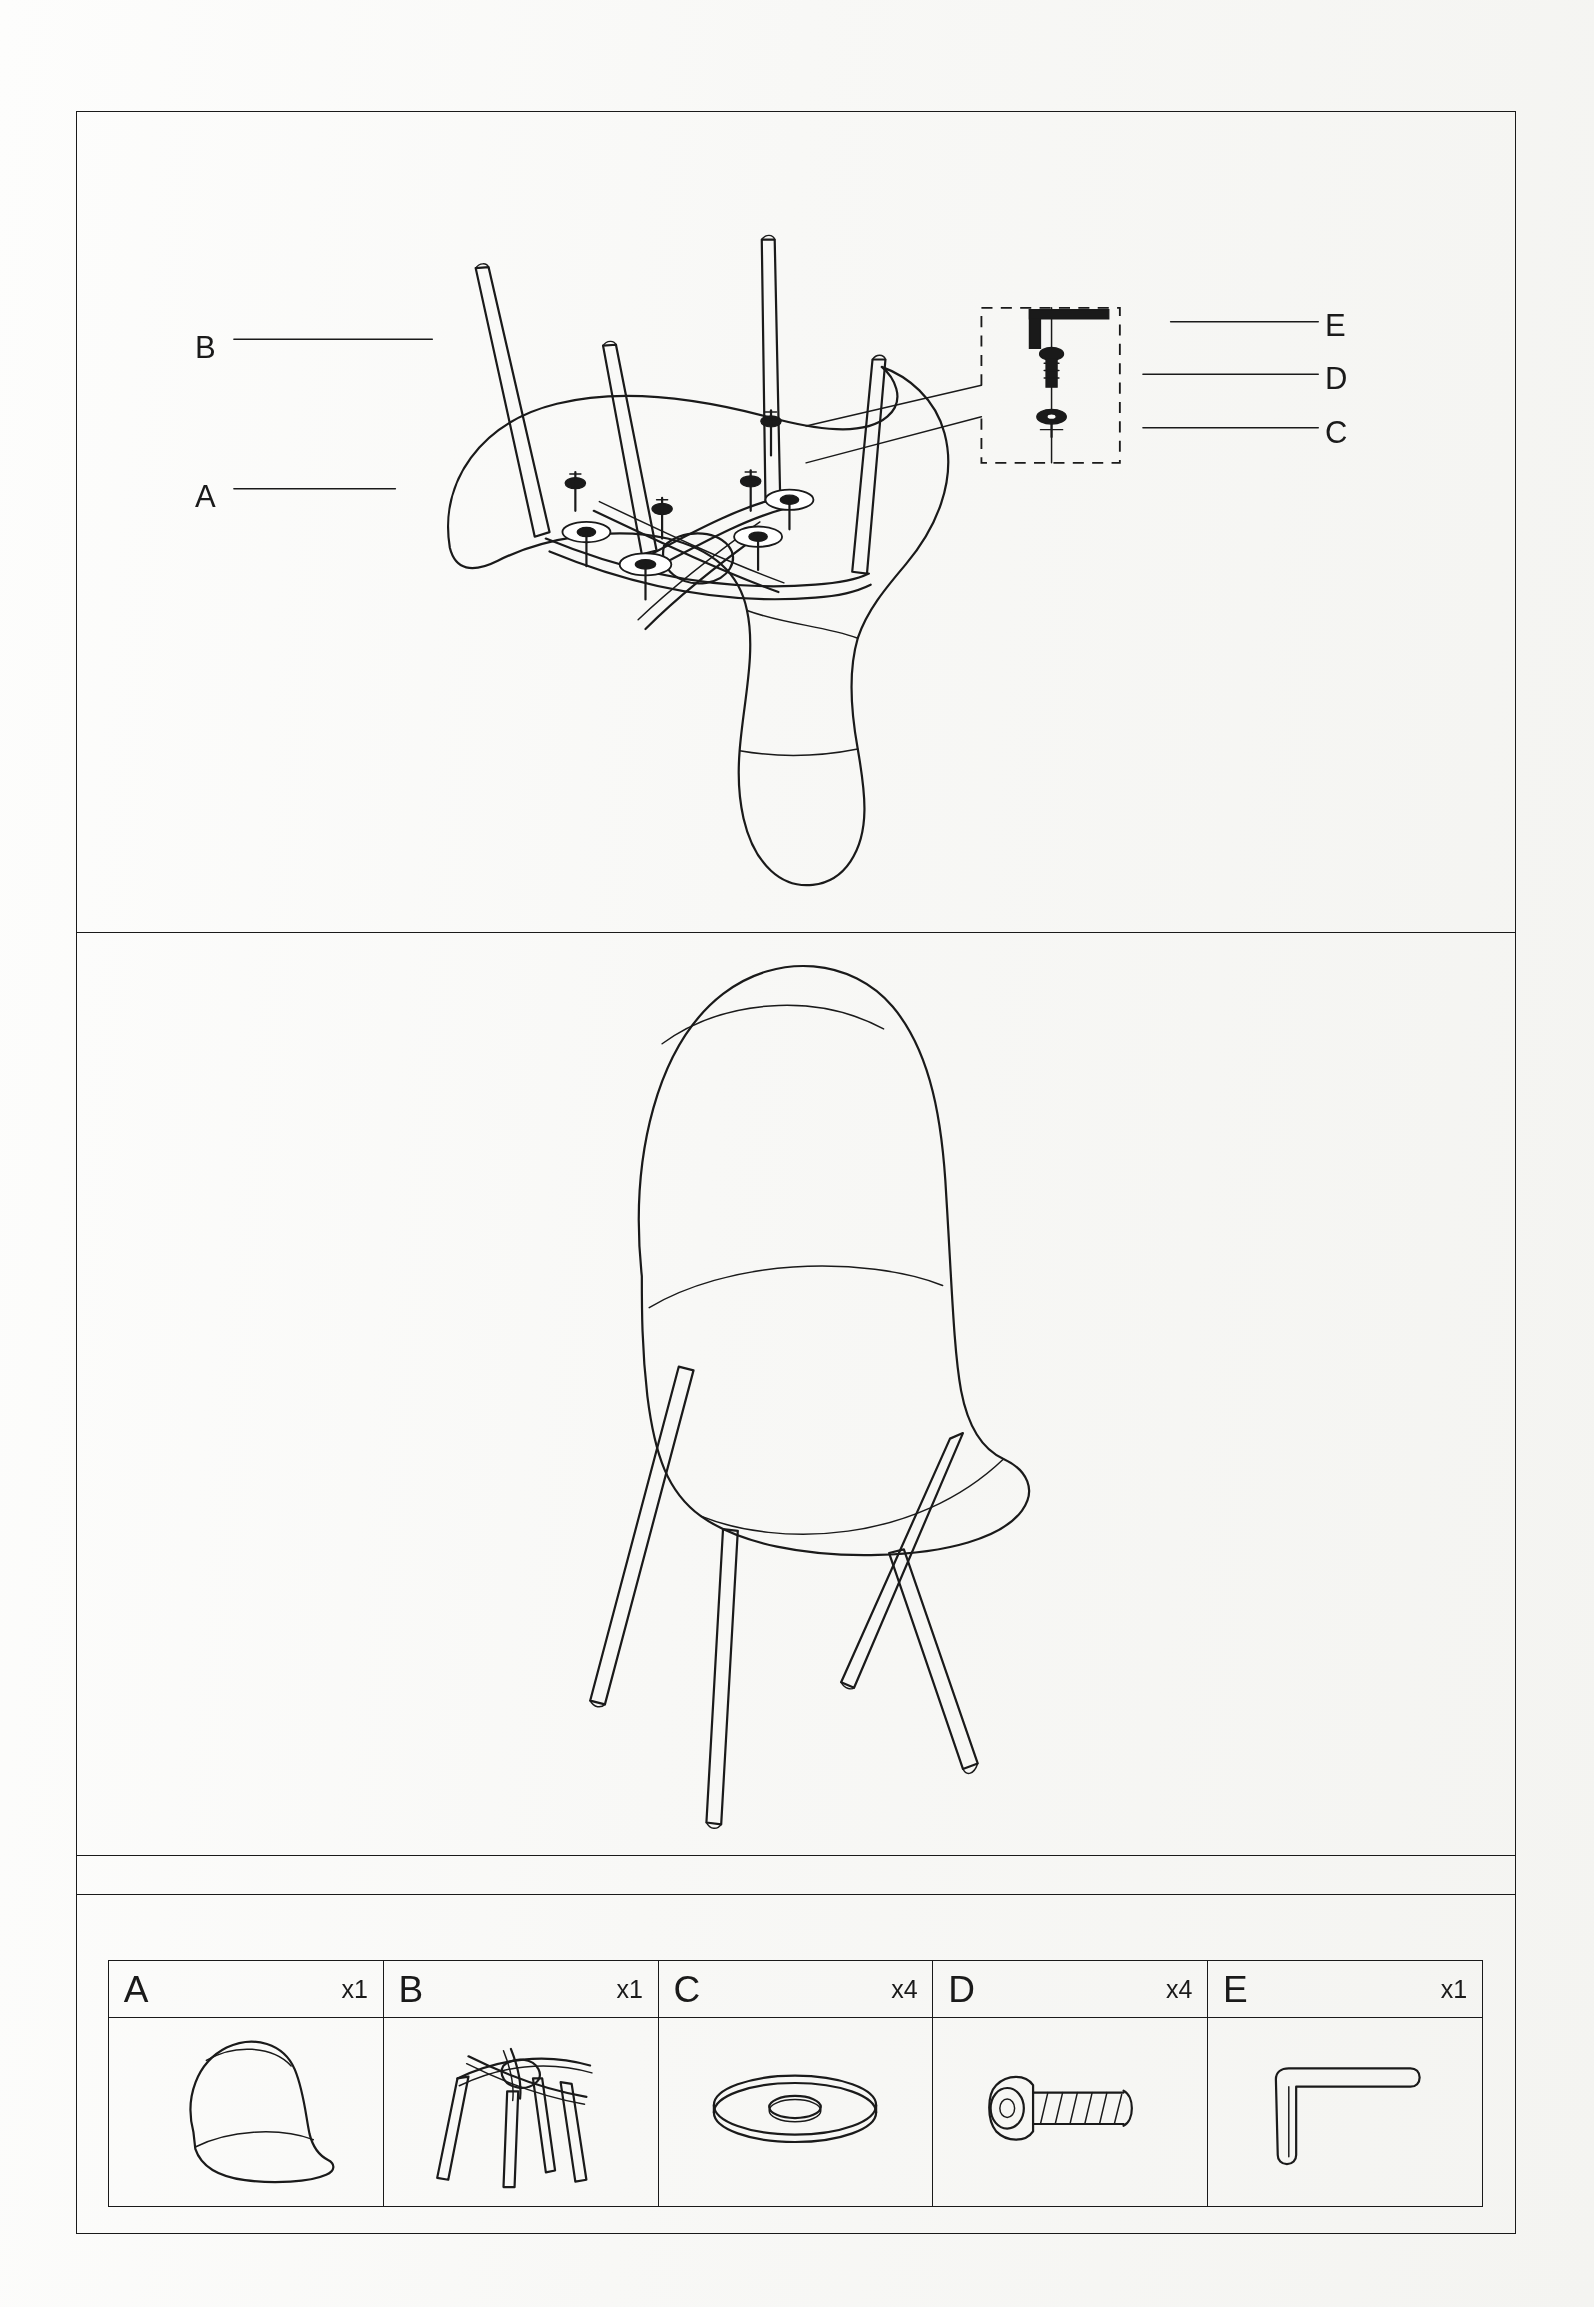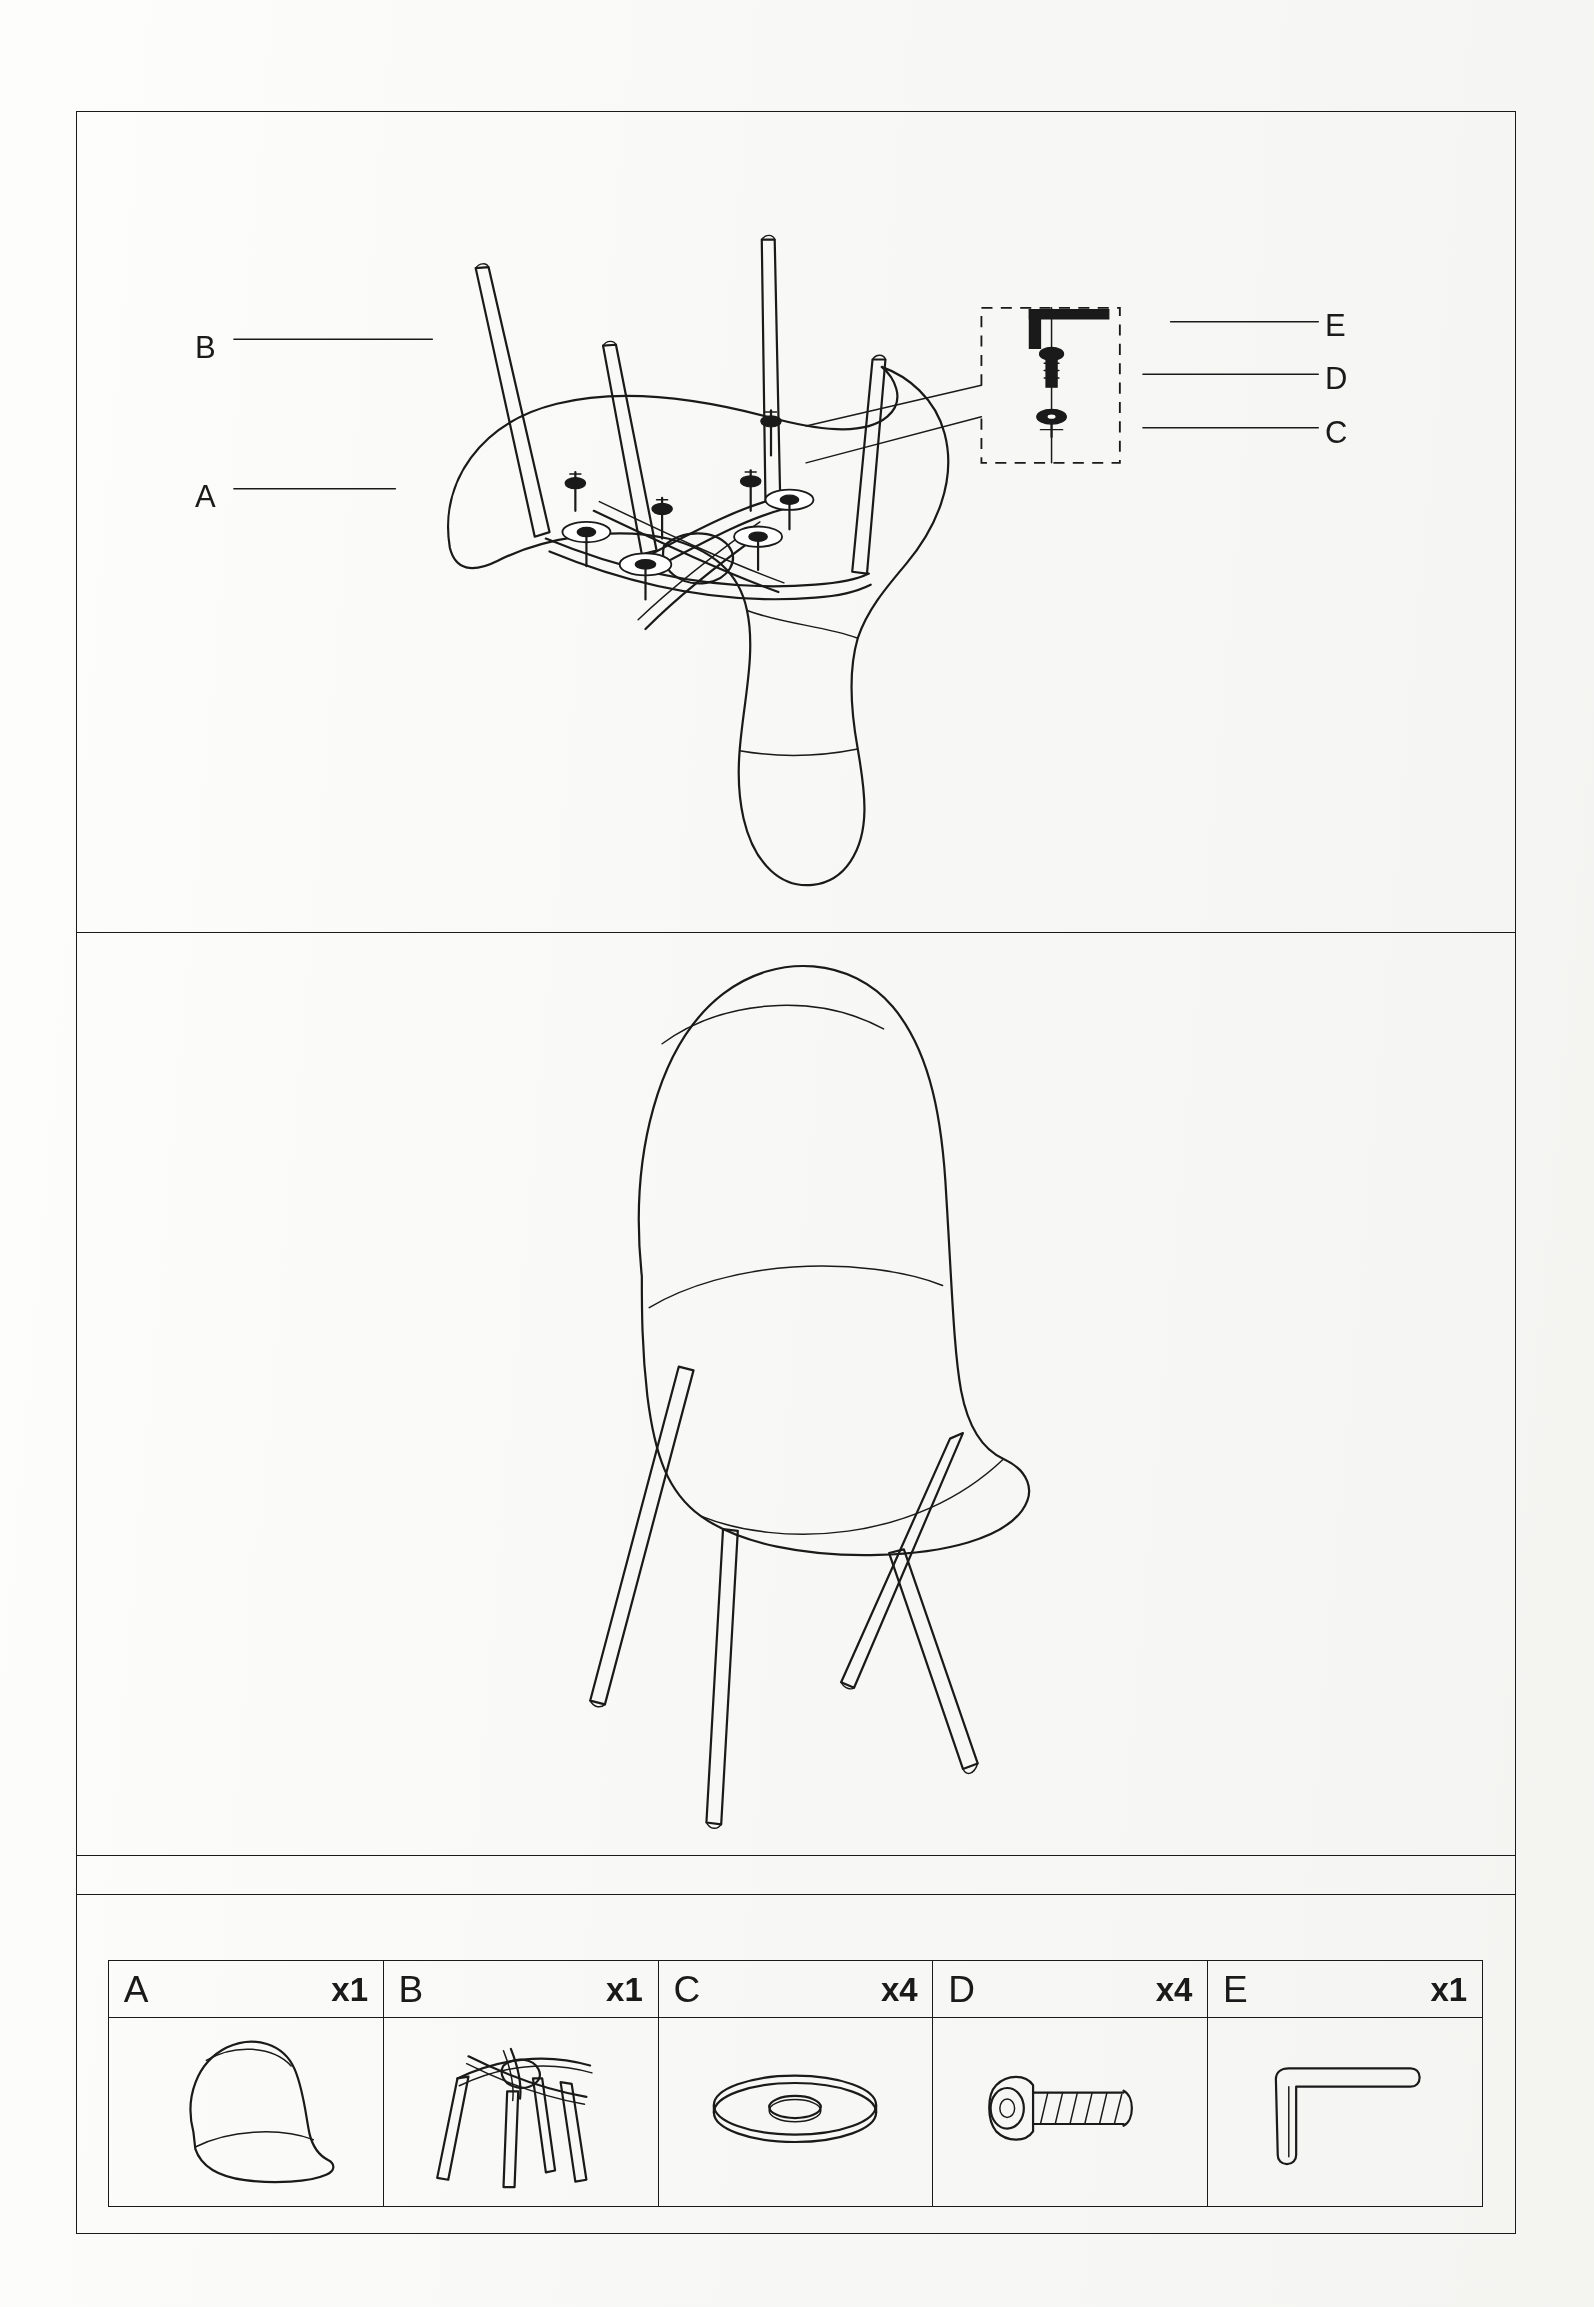--- a/index.html
+++ b/index.html
@@ -76,23 +76,23 @@
     justify-content: space-between;
     padding: 0 14.8px;
   }
   .part-letter {
     font-size: 37px;
     font-family: "Liberation Sans", sans-serif;
     font-weight: 400;
     line-height: 1;
   }
   .part-qty {
-    font-size: 33px;
+    font-size: 25px;
     font-family: "Liberation Sans", sans-serif;
-    font-weight: 700;
+    font-weight: 400;
     line-height: 1;
   }
   .part-art {
     position: absolute;
     left: 0; right: 0; top: 57px; bottom: 0;
     display: flex;
     align-items: center;
     justify-content: center;
   }
   .part-art svg { display: block; }

